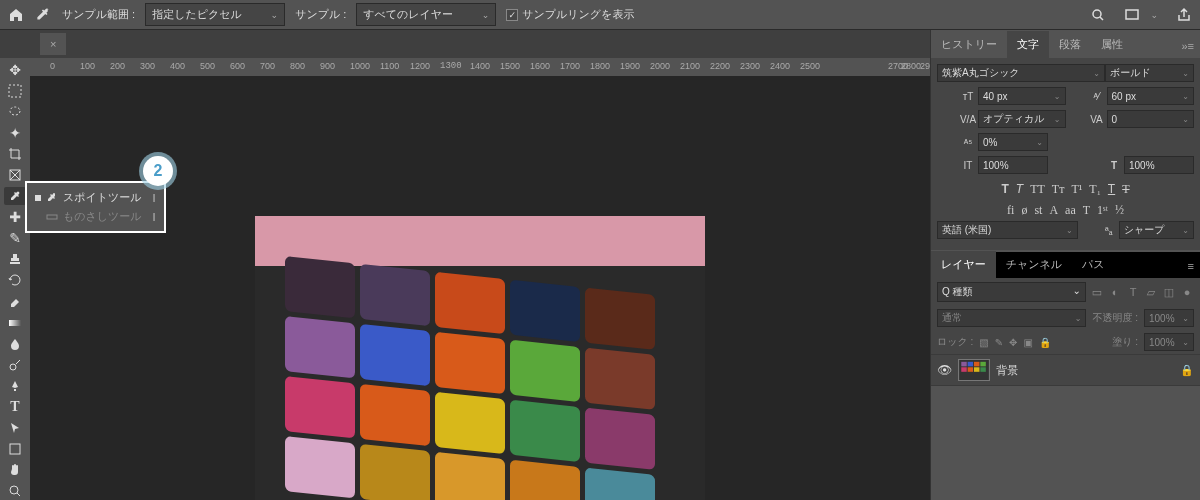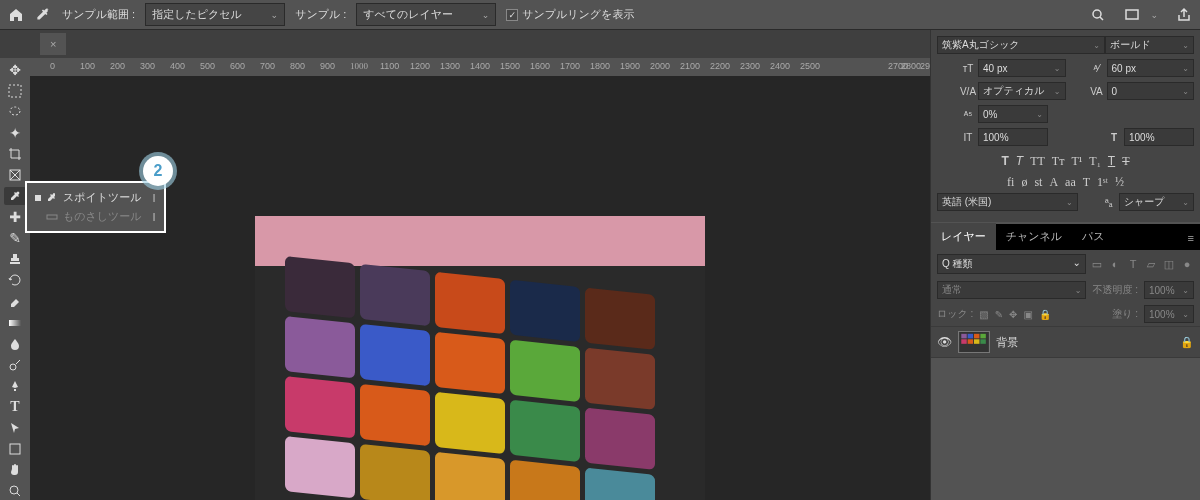--- a/index.html
+++ b/index.html
@@ -114,24 +114,24 @@
     <span class="tick" style="left: 20px;">0</span>
     <span class="tick" style="left: 50px;">100</span>
     <span class="tick" style="left: 80px;">200</span>
     <span class="tick" style="left: 110px;">300</span>
     <span class="tick" style="left: 140px;">400</span>
     <span class="tick" style="left: 170px;">500</span>
     <span class="tick" style="left: 200px;">600</span>
     <span class="tick" style="left: 230px;">700</span>
     <span class="tick" style="left: 260px;">800</span>
     <span class="tick" style="left: 290px;">900</span>
-    <span class="tick" style="left: 320px; font-family: Liberation Serif, serif;">1000</span>
+    <span class="tick" style="left: 320px;">1000</span>
     <span class="tick" style="left: 350px;">1100</span>
     <span class="tick" style="left: 380px;">1200</span>
-    <span class="tick" style="left: 410px;">1300</span>
+    <span class="tick" style="left: 410px; font-family: Liberation Mono, monospace;">1300</span>
     <span class="tick" style="left: 440px;">1400</span>
     <span class="tick" style="left: 470px;">1500</span>
     <span class="tick" style="left: 500px;">1600</span>
     <span class="tick" style="left: 530px;">1700</span>
     <span class="tick" style="left: 560px;">1800</span>
     <span class="tick" style="left: 590px;">1900</span>
     <span class="tick" style="left: 620px;">2000</span>
     <span class="tick" style="left: 650px;">2100</span>
     <span class="tick" style="left: 680px;">2200</span>
     <span class="tick" style="left: 710px;">2300</span>
@@ -286,20 +286,27 @@
     <span>ものさしツール</span>
     <span class="sc">I</span>
   </div>
 </div>
 
 <div class="badge">
     <span>2</span>
   </div>
 
 <div class="rightpanel">
+  <div class="rp-tabs">
+    <div class="rp-tab">ヒストリー</div>
+    <div class="rp-tab act">文字</div>
+    <div class="rp-tab">段落</div>
+    <div class="rp-tab">属性</div>
+    <div class="rp-chev">»≡</div>
+  </div>
 
   <div class="char-panel">
     <div class="row">
       <div class="dd" style="flex:2">
           <span>筑紫A丸ゴシック</span>
           <span class="ch">⌄</span>
         </div>
       <div class="dd">
           <span>ボールド</span>
           <span class="ch">⌄</span>

